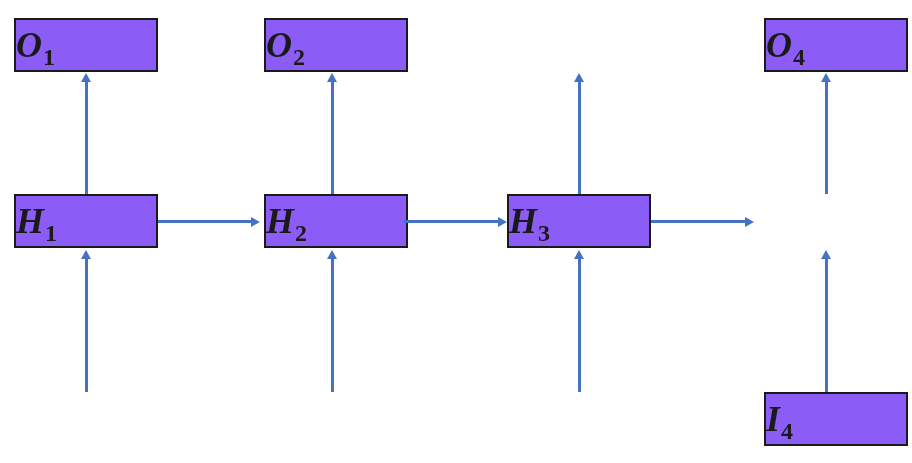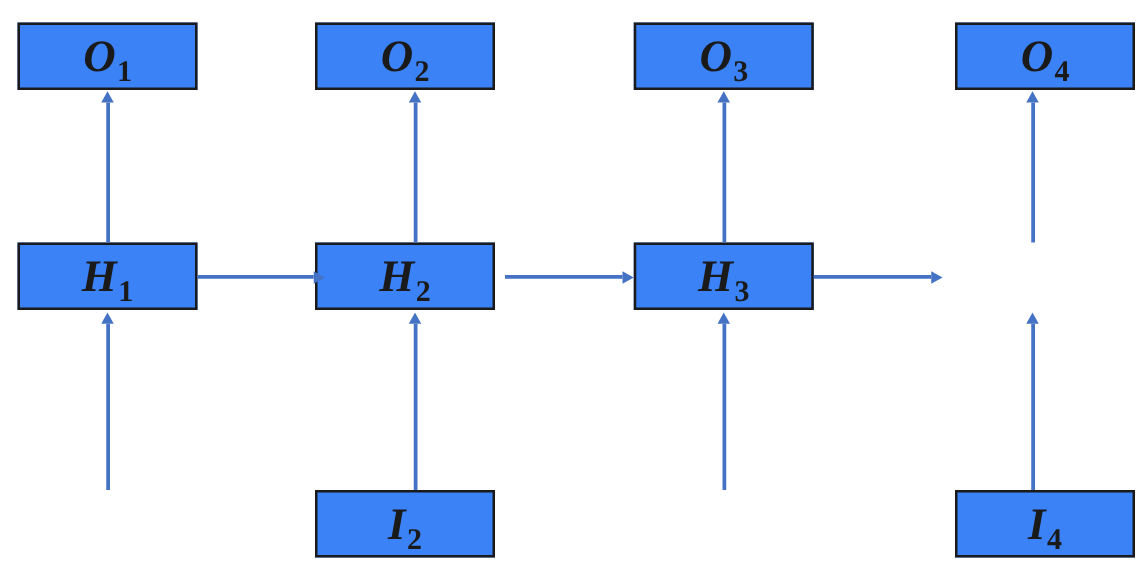--- a/index.html
+++ b/index.html
@@ -3,25 +3,25 @@
 <meta charset="utf-8">
 <style>
   html,body{margin:0;padding:0;background:#ffffff;}
   .canvas{
     position:relative;width:912px;height:463px;background:#ffffff;
     font-family:"Liberation Serif",serif;overflow:hidden;
   }
   
   .box{
     position:absolute;width:144px;height:54px;box-sizing:border-box;
-    border:2px solid #1a1a1a;background:#3b82f6;
-    display:flex;align-items:center;justify-content:center;
+    border:2px solid #1a1a1a;background:#8b5cf6;
+    display:flex;align-items:center;justify-content:flex-start;
   }
   .rowO{top:18px}.rowH{top:194px}.rowI{top:392px}
-  .colA{left:14px}.colB{left:252px}.colC{left:507px}.colD{left:764px}
+  .colA{left:14px}.colB{left:264px}.colC{left:507px}.colD{left:764px}
   .lbl{
     color:#1a1a1a;font-size:36px;line-height:1;white-space:nowrap;
     font-style:italic;font-weight:600;
   }
   .lbl sub{
     font-style:normal;font-weight:600;font-size:24px;
     vertical-align:-0.35em;line-height:0;margin-left:1px;
   }
   
   .varrow{position:absolute;width:3px;background:#4472C4;}
@@ -48,40 +48,34 @@
 <body>
 
 <div class="canvas">
 
   <div class="box rowO colA">
     <span class="lbl"><i>O</i><sub>1</sub></span>
   </div>
   <div class="box rowO colB">
     <span class="lbl"><i>O</i><sub>2</sub></span>
   </div>
-  <div class="box rowO colC">
-    <span class="lbl"><i>O</i><sub>3</sub></span>
-  </div>
   <div class="box rowO colD">
     <span class="lbl"><i>O</i><sub>4</sub></span>
   </div>
 
   <div class="box rowH colA">
     <span class="lbl"><i>H</i><sub>1</sub></span>
   </div>
   <div class="box rowH colB">
     <span class="lbl"><i>H</i><sub>2</sub></span>
   </div>
   <div class="box rowH colC">
     <span class="lbl"><i>H</i><sub>3</sub></span>
   </div>
 
-  <div class="box rowI colB">
-    <span class="lbl"><i>I</i><sub>2</sub></span>
-  </div>
   <div class="box rowI colD">
     <span class="lbl"><i>I</i><sub>4</sub></span>
   </div>
 
   <div class="varrow v-ih vcA"></div>
   <div class="varrow v-ih vcB"></div>
   <div class="varrow v-ih vcC"></div>
   <div class="varrow v-ih vcD"></div>
 
   <div class="varrow v-ho vcA"></div>

